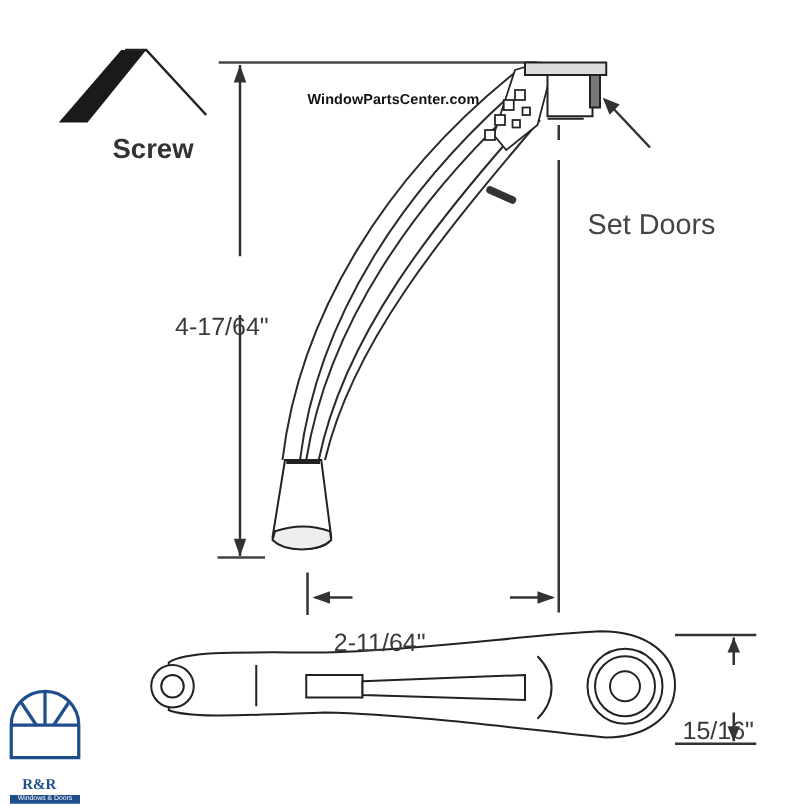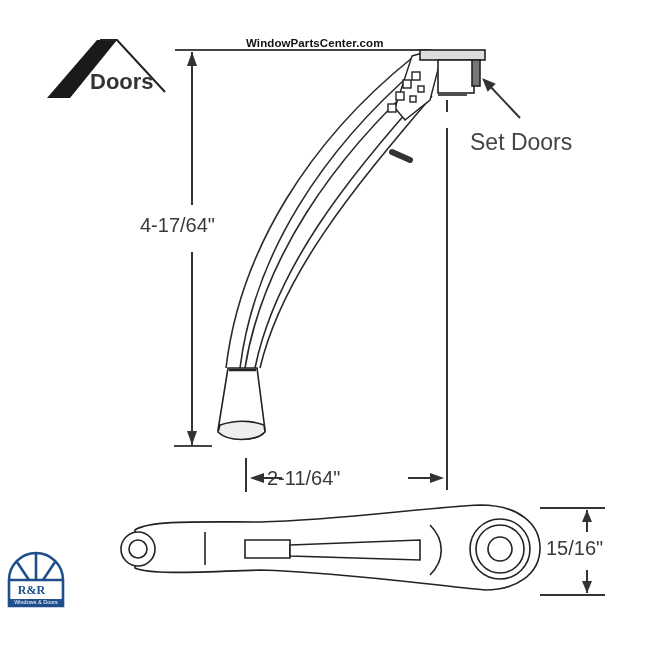--- a/index.html
+++ b/index.html
@@ -1,17 +1,17 @@
 <!DOCTYPE html>
 <html><head>
 <meta charset="utf-8">
 <style>
   html, body { margin: 0; padding: 0; background: #ffffff; }
   body { width: 645px; height: 645px; position: relative; overflow: hidden; font-family: "Liberation Sans", sans-serif; }
-  .abs { position: absolute; }
+  .abs { position: absolute; margin-top: 37px; }
   .watermark { left: 246px; top: 37px; font-size: 11.5px; font-weight: bold; color: #111; letter-spacing: 0.1px; }
   .dim { font-size: 20px; color: #3a3a3a; }
   .dim-h { left: 140px; top: 214px; }
   .dim-w { left: 267px; top: 467px; }
   .dim-t { left: 546px; top: 537px; }
   .callout { left: 470px; top: 129px; font-size: 23px; color: #444; }
   .roto-text { left: 90px; top: 69px; font-size: 22px; font-weight: bold; color: #333; }
   .rr-title { left: 8px; top: 583px; width: 47px; text-align: center; font-family: "Liberation Serif", serif; font-weight: bold; font-size: 12px; color: #1f4e8c; }
   .rr-sub { left: 8px; top: 599px; width: 56px; height: 7px; background: #1f4e8c; color: #fff; font-size: 5.5px; text-align: center; line-height: 7px; }
   svg { position: absolute; left: 0; top: 0; }
@@ -106,19 +106,19 @@
   <g stroke="#1f4e8c" stroke-width="2.6" fill="none">
     <path d="M 9,606 L 9,580 A 27,27 0 0 1 63,580 L 63,606 Z"></path>
     <line x1="9" y1="580" x2="63" y2="580"></line>
     <line x1="36" y1="554" x2="36" y2="580"></line>
     <line x1="17" y1="562" x2="29" y2="580"></line>
     <line x1="55" y1="562" x2="43" y2="580"></line>
   </g>
 </svg>
 
 <div class="abs watermark">WindowPartsCenter.com</div>
-<div class="abs roto-text">Doors</div>
+<div class="abs roto-text">Screw</div>
 <div class="abs callout">Set Doors</div>
 <div class="abs dim dim-h">4-17/64"</div>
 <div class="abs dim dim-w">2-11/64"</div>
 <div class="abs dim dim-t">15/16"</div>
 <div class="abs rr-title">R&amp;R</div>
 <div class="abs rr-sub">Windows &amp; Doors</div>
 
 </body></html>

